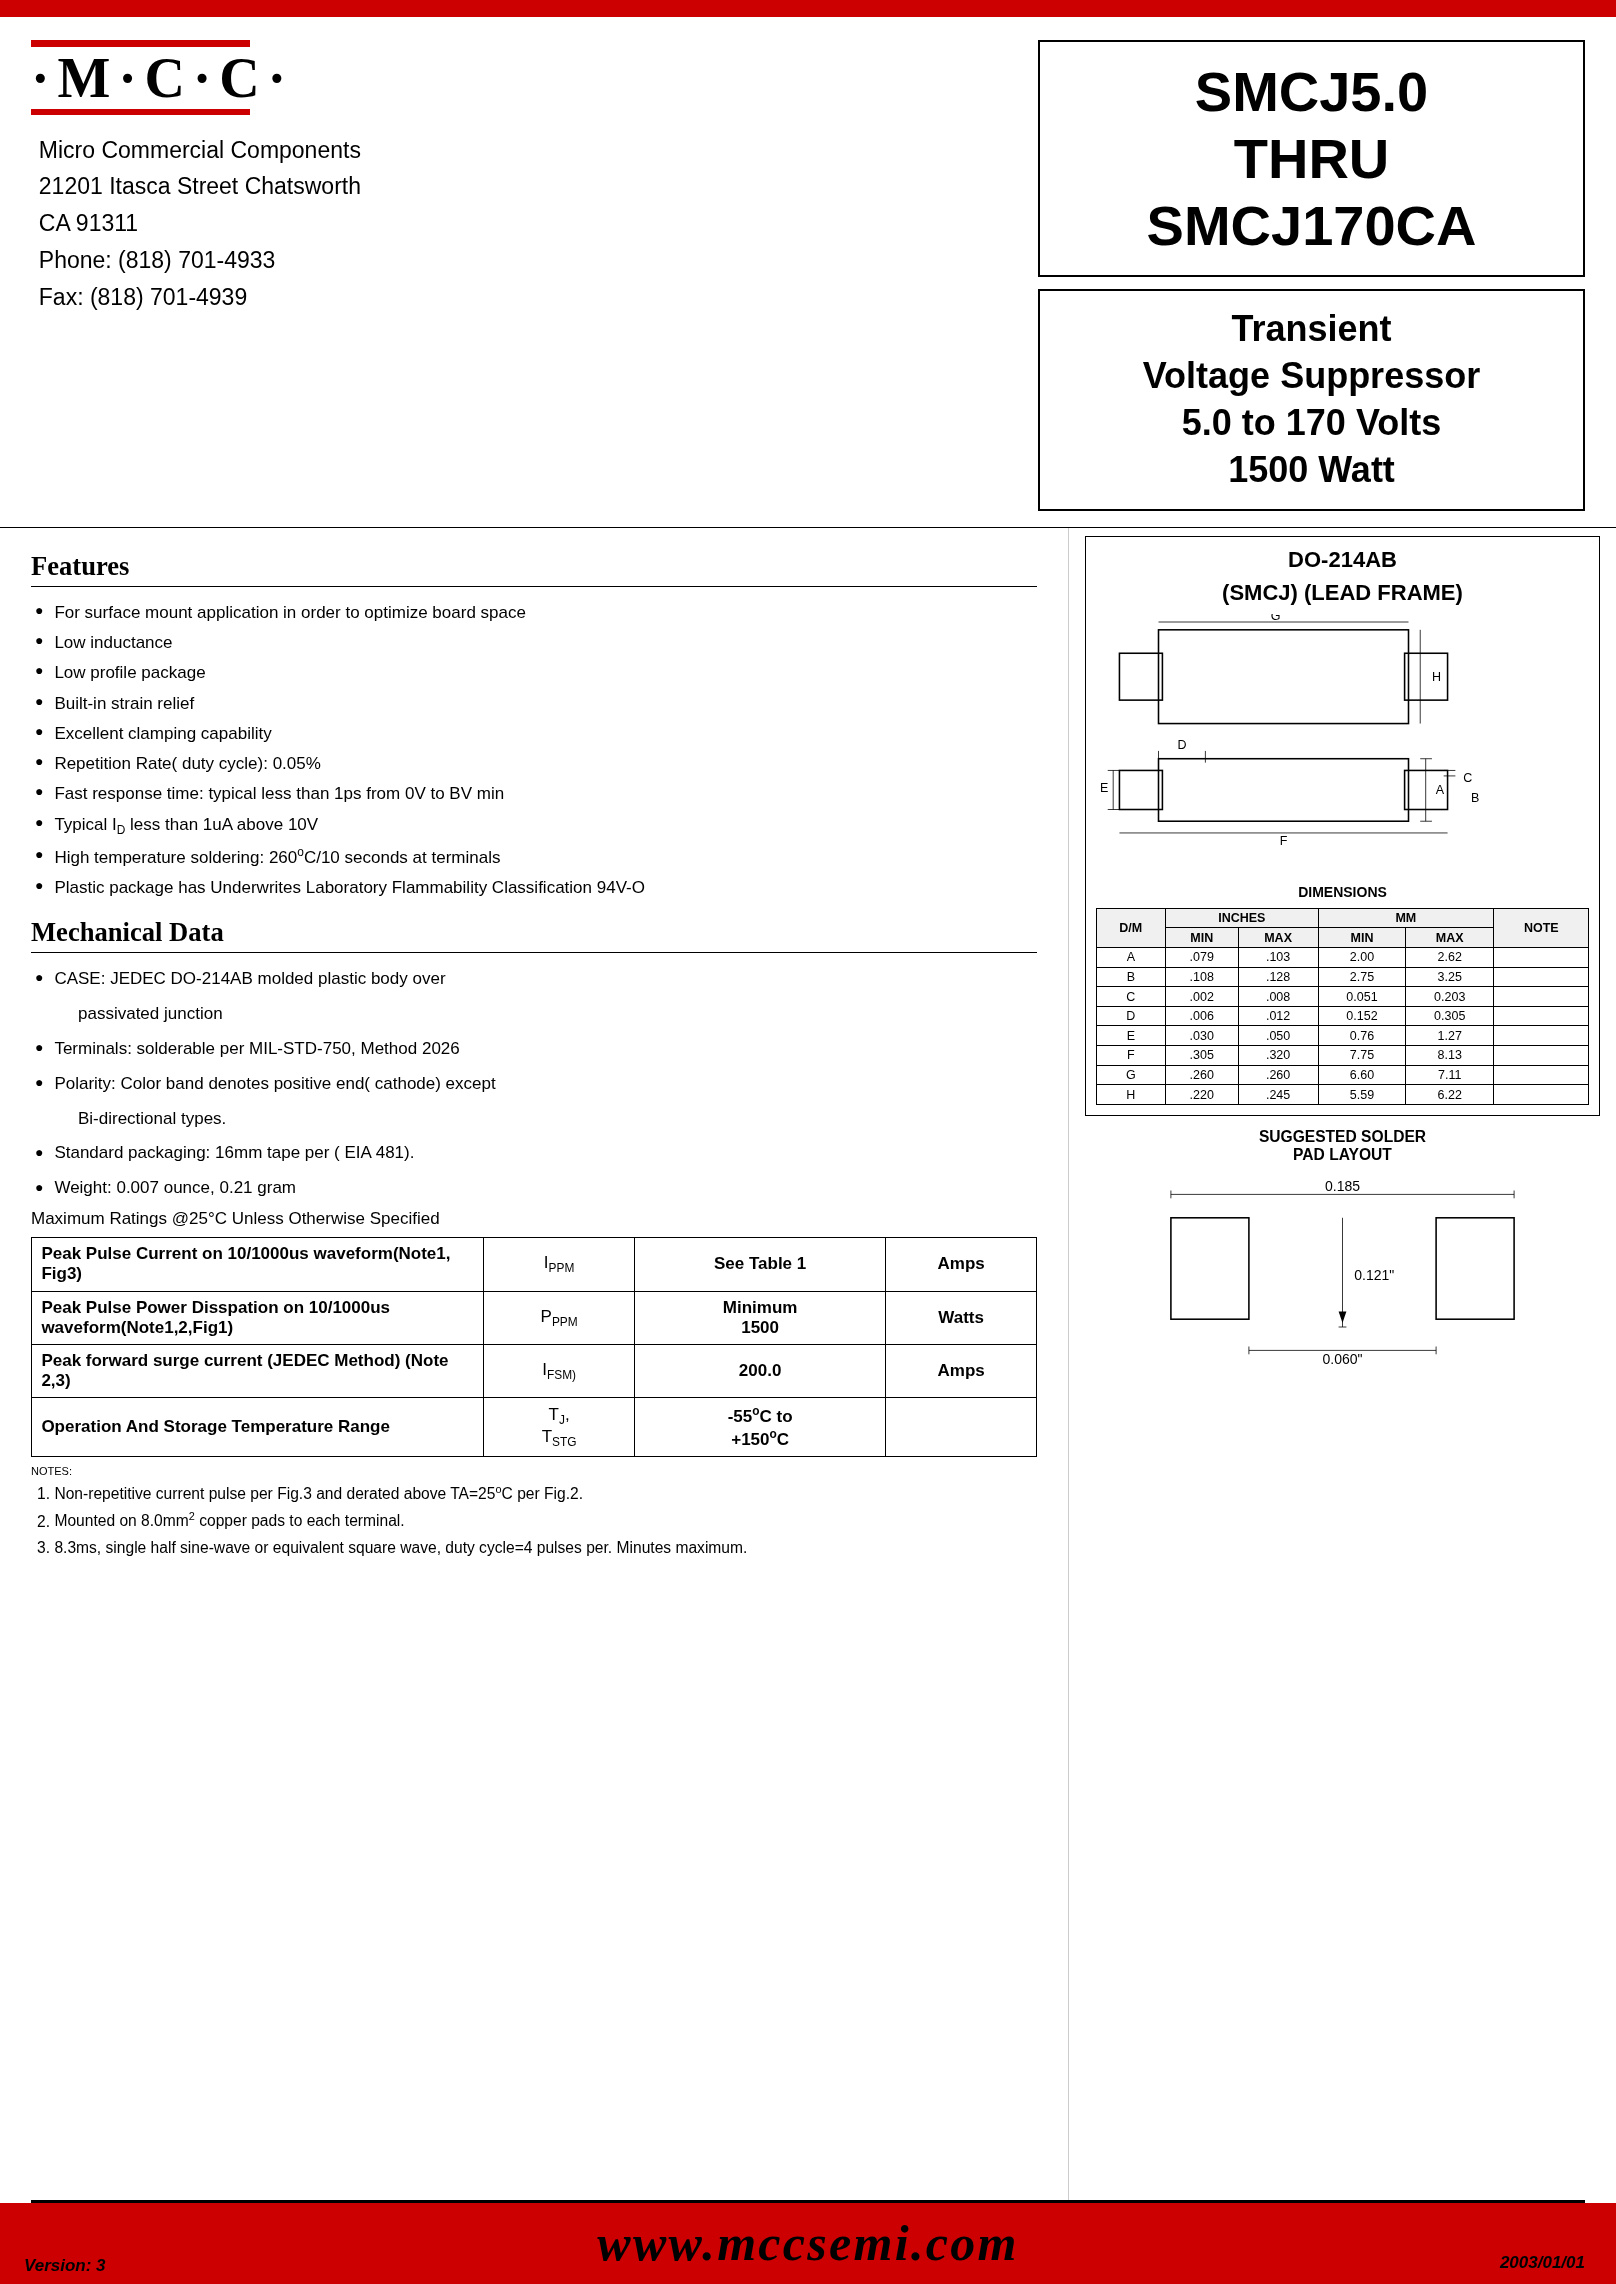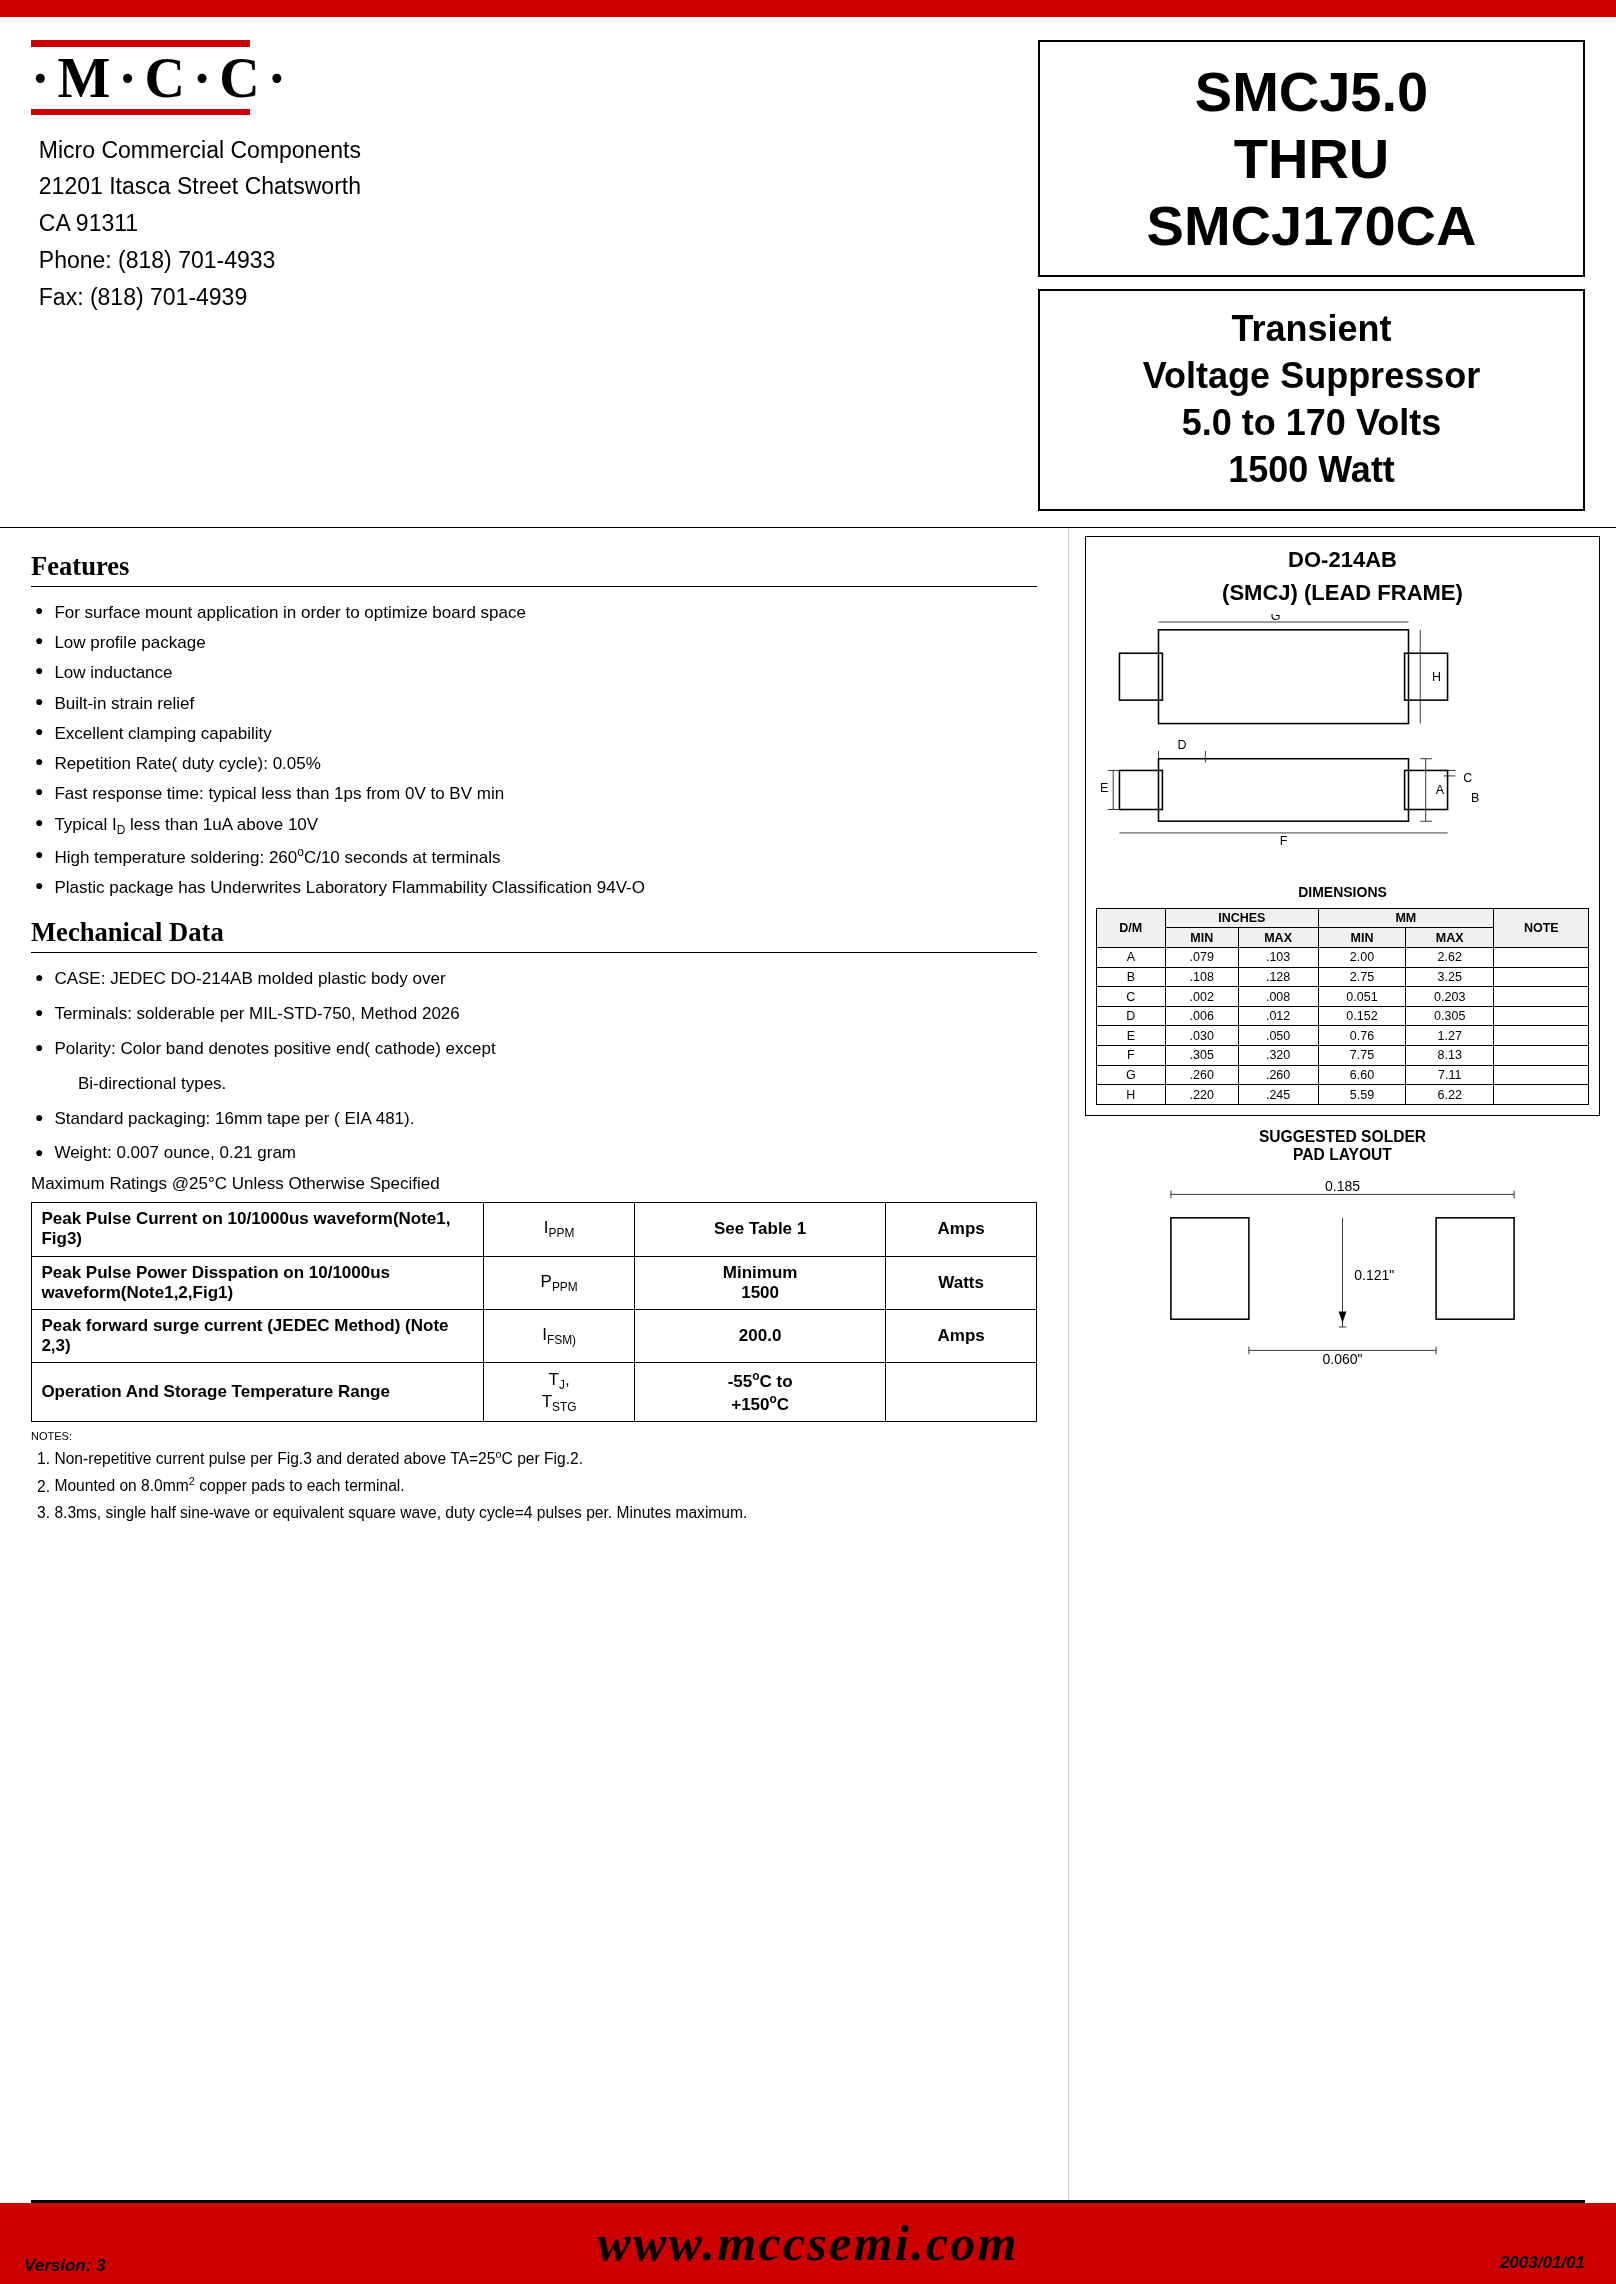--- a/index.html
+++ b/index.html
@@ -382,35 +382,36 @@
     </div>
   </div>
 
   <div class="main-content">
 
     <div class="left-column">
 
       <div class="section-title">Features</div>
       <ul class="feature-list">
         <li>For surface mount application in order to optimize board space</li>
+        <li>Low inductance</li>
         <li>Low profile package</li>
-        <li>Low inductance</li>
         <li>Built-in strain relief</li>
         <li>Excellent clamping capability</li>
         <li>Repetition Rate( duty cycle): 0.05%</li>
         <li>Fast response time: typical less than 1ps from 0V to BV min</li>
         <li>Typical I<sub>D</sub> less than 1uA above 10V</li>
         <li>High temperature soldering: 260<sup>o</sup>C/10 seconds at terminals</li>
         <li>Plastic package has Underwrites Laboratory Flammability Classification 94V-O</li>
       </ul>
 
       <div class="section-title">Mechanical Data</div>
 
       <div style="margin-bottom:7.8px;">
         <div class="mech-item mech-bullet-wrap">CASE: JEDEC DO-214AB molded plastic body over</div>
+        <div class="mech-indent">passivated junction</div>
       </div>
 
       <div style="margin-bottom:7.8px;">
         <div class="mech-item mech-bullet-wrap">Terminals:  solderable per MIL-STD-750, Method 2026</div>
       </div>
 
       <div style="margin-bottom:7.8px;">
         <div class="mech-item mech-bullet-wrap">Polarity: Color band denotes positive end( cathode) except</div>
         <div class="mech-indent">Bi-directional types.</div>
       </div>

